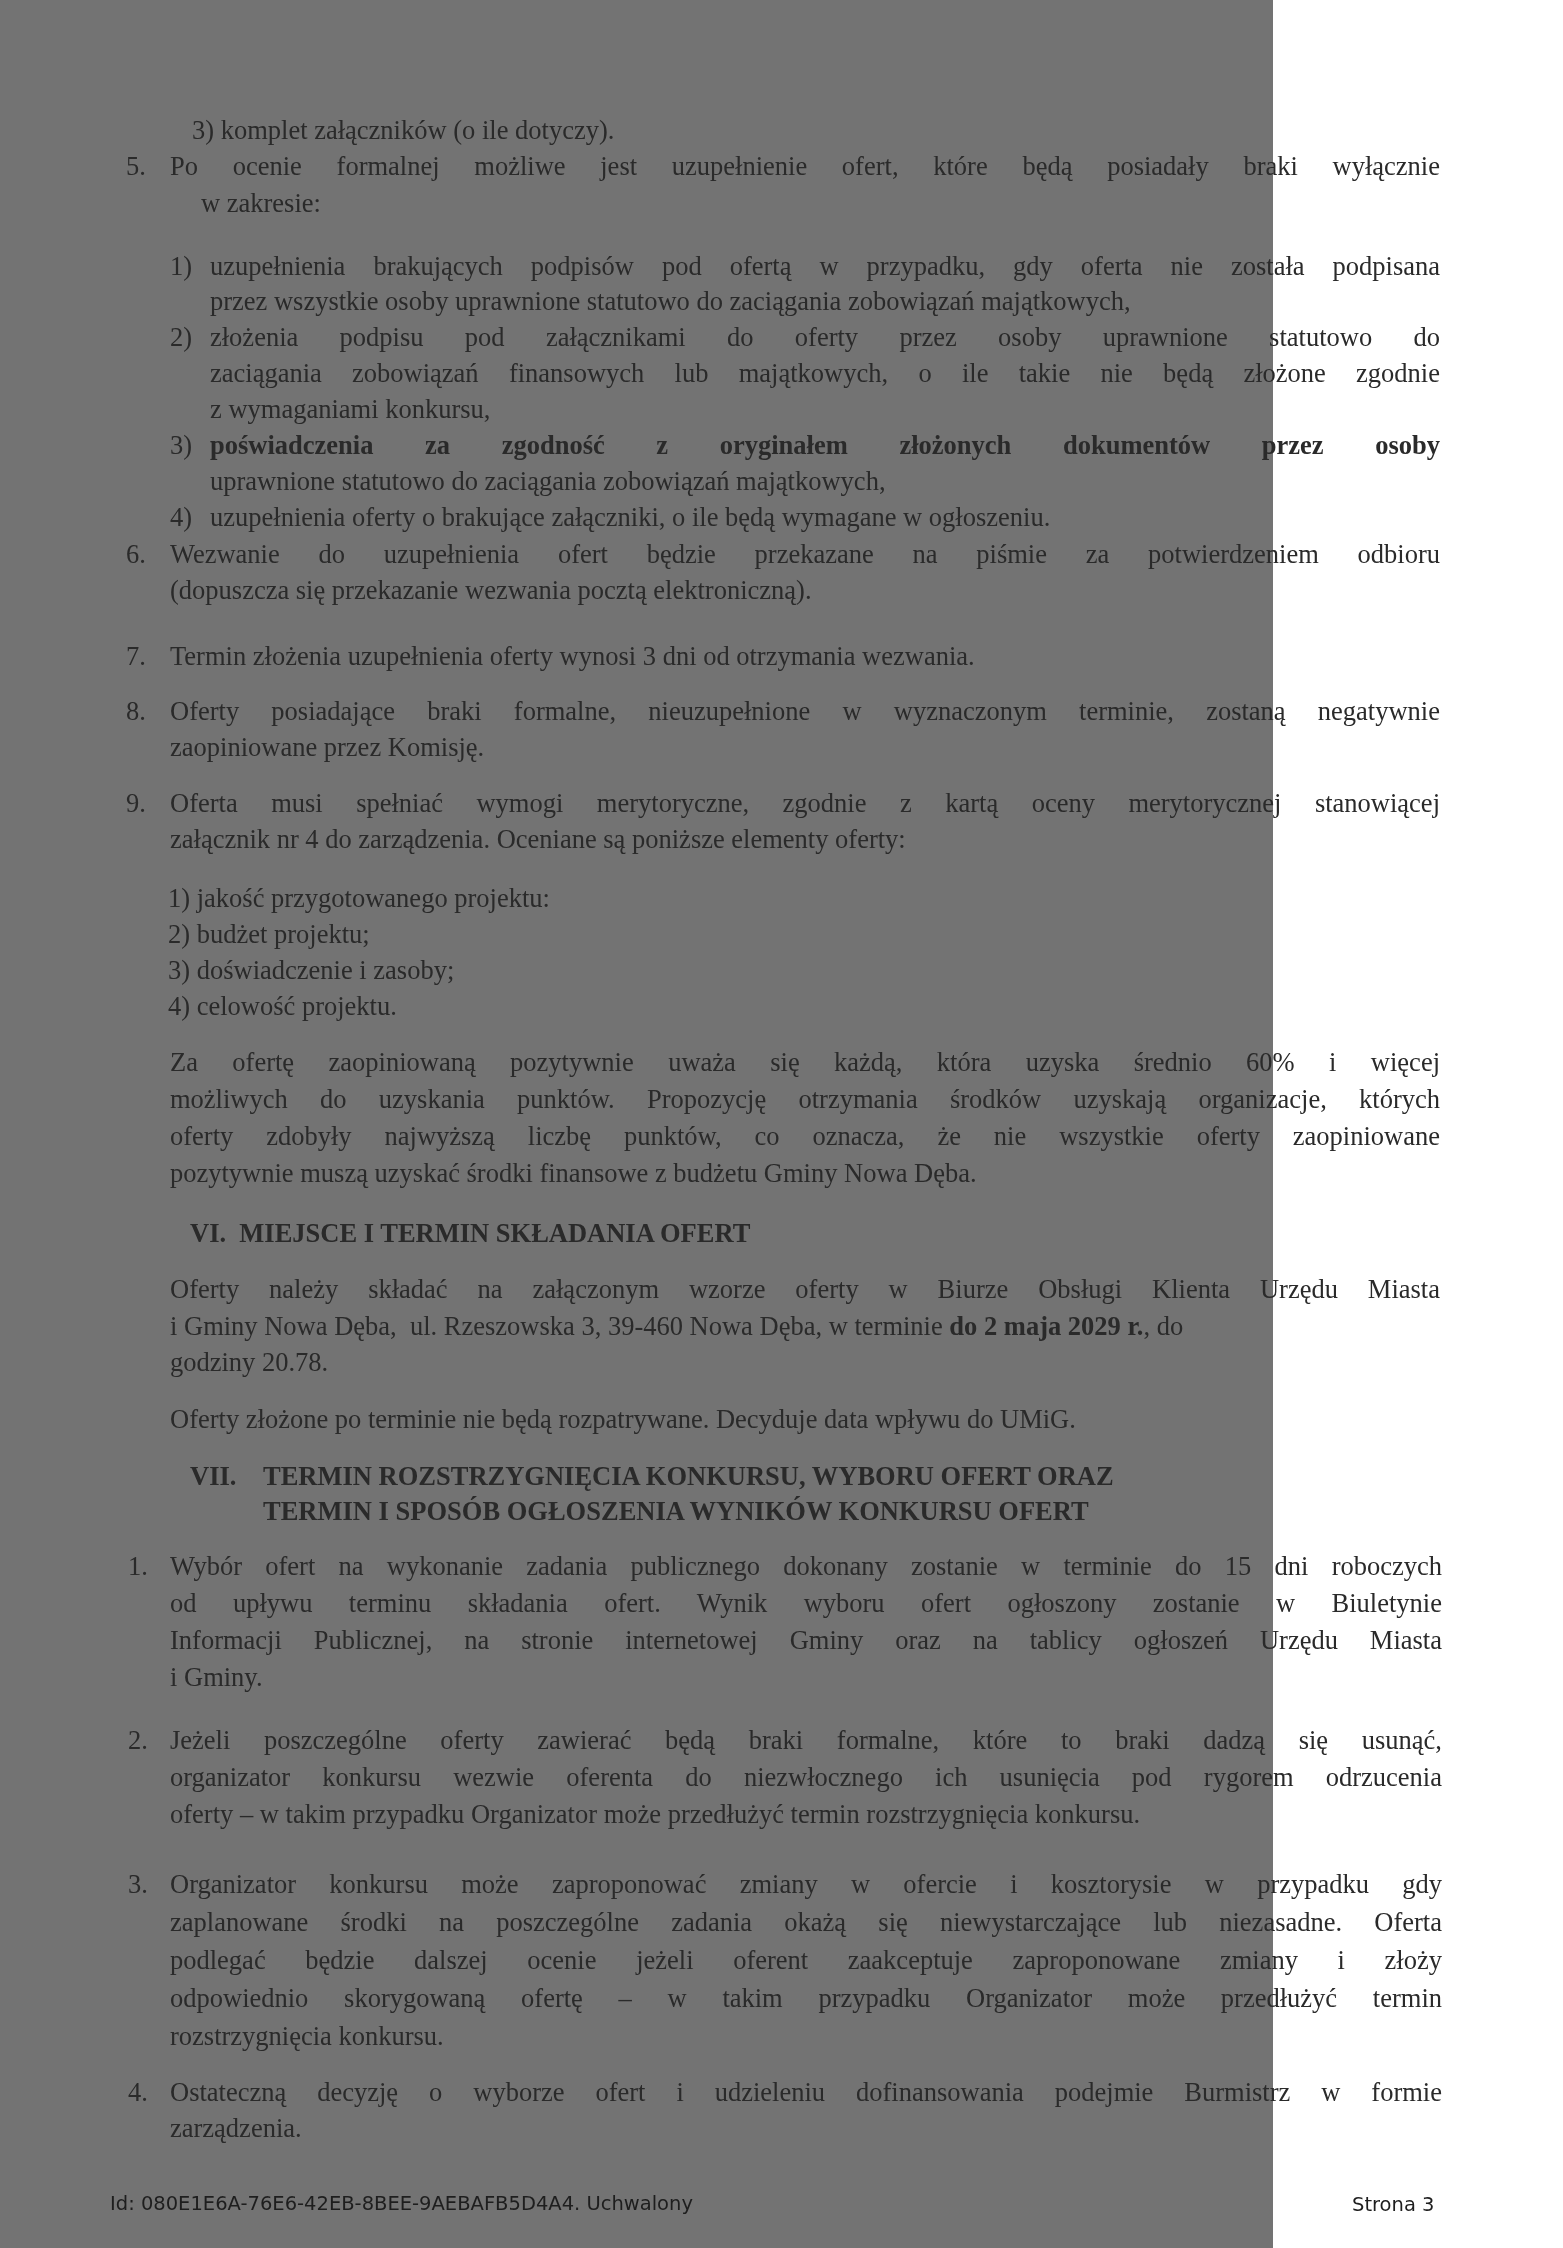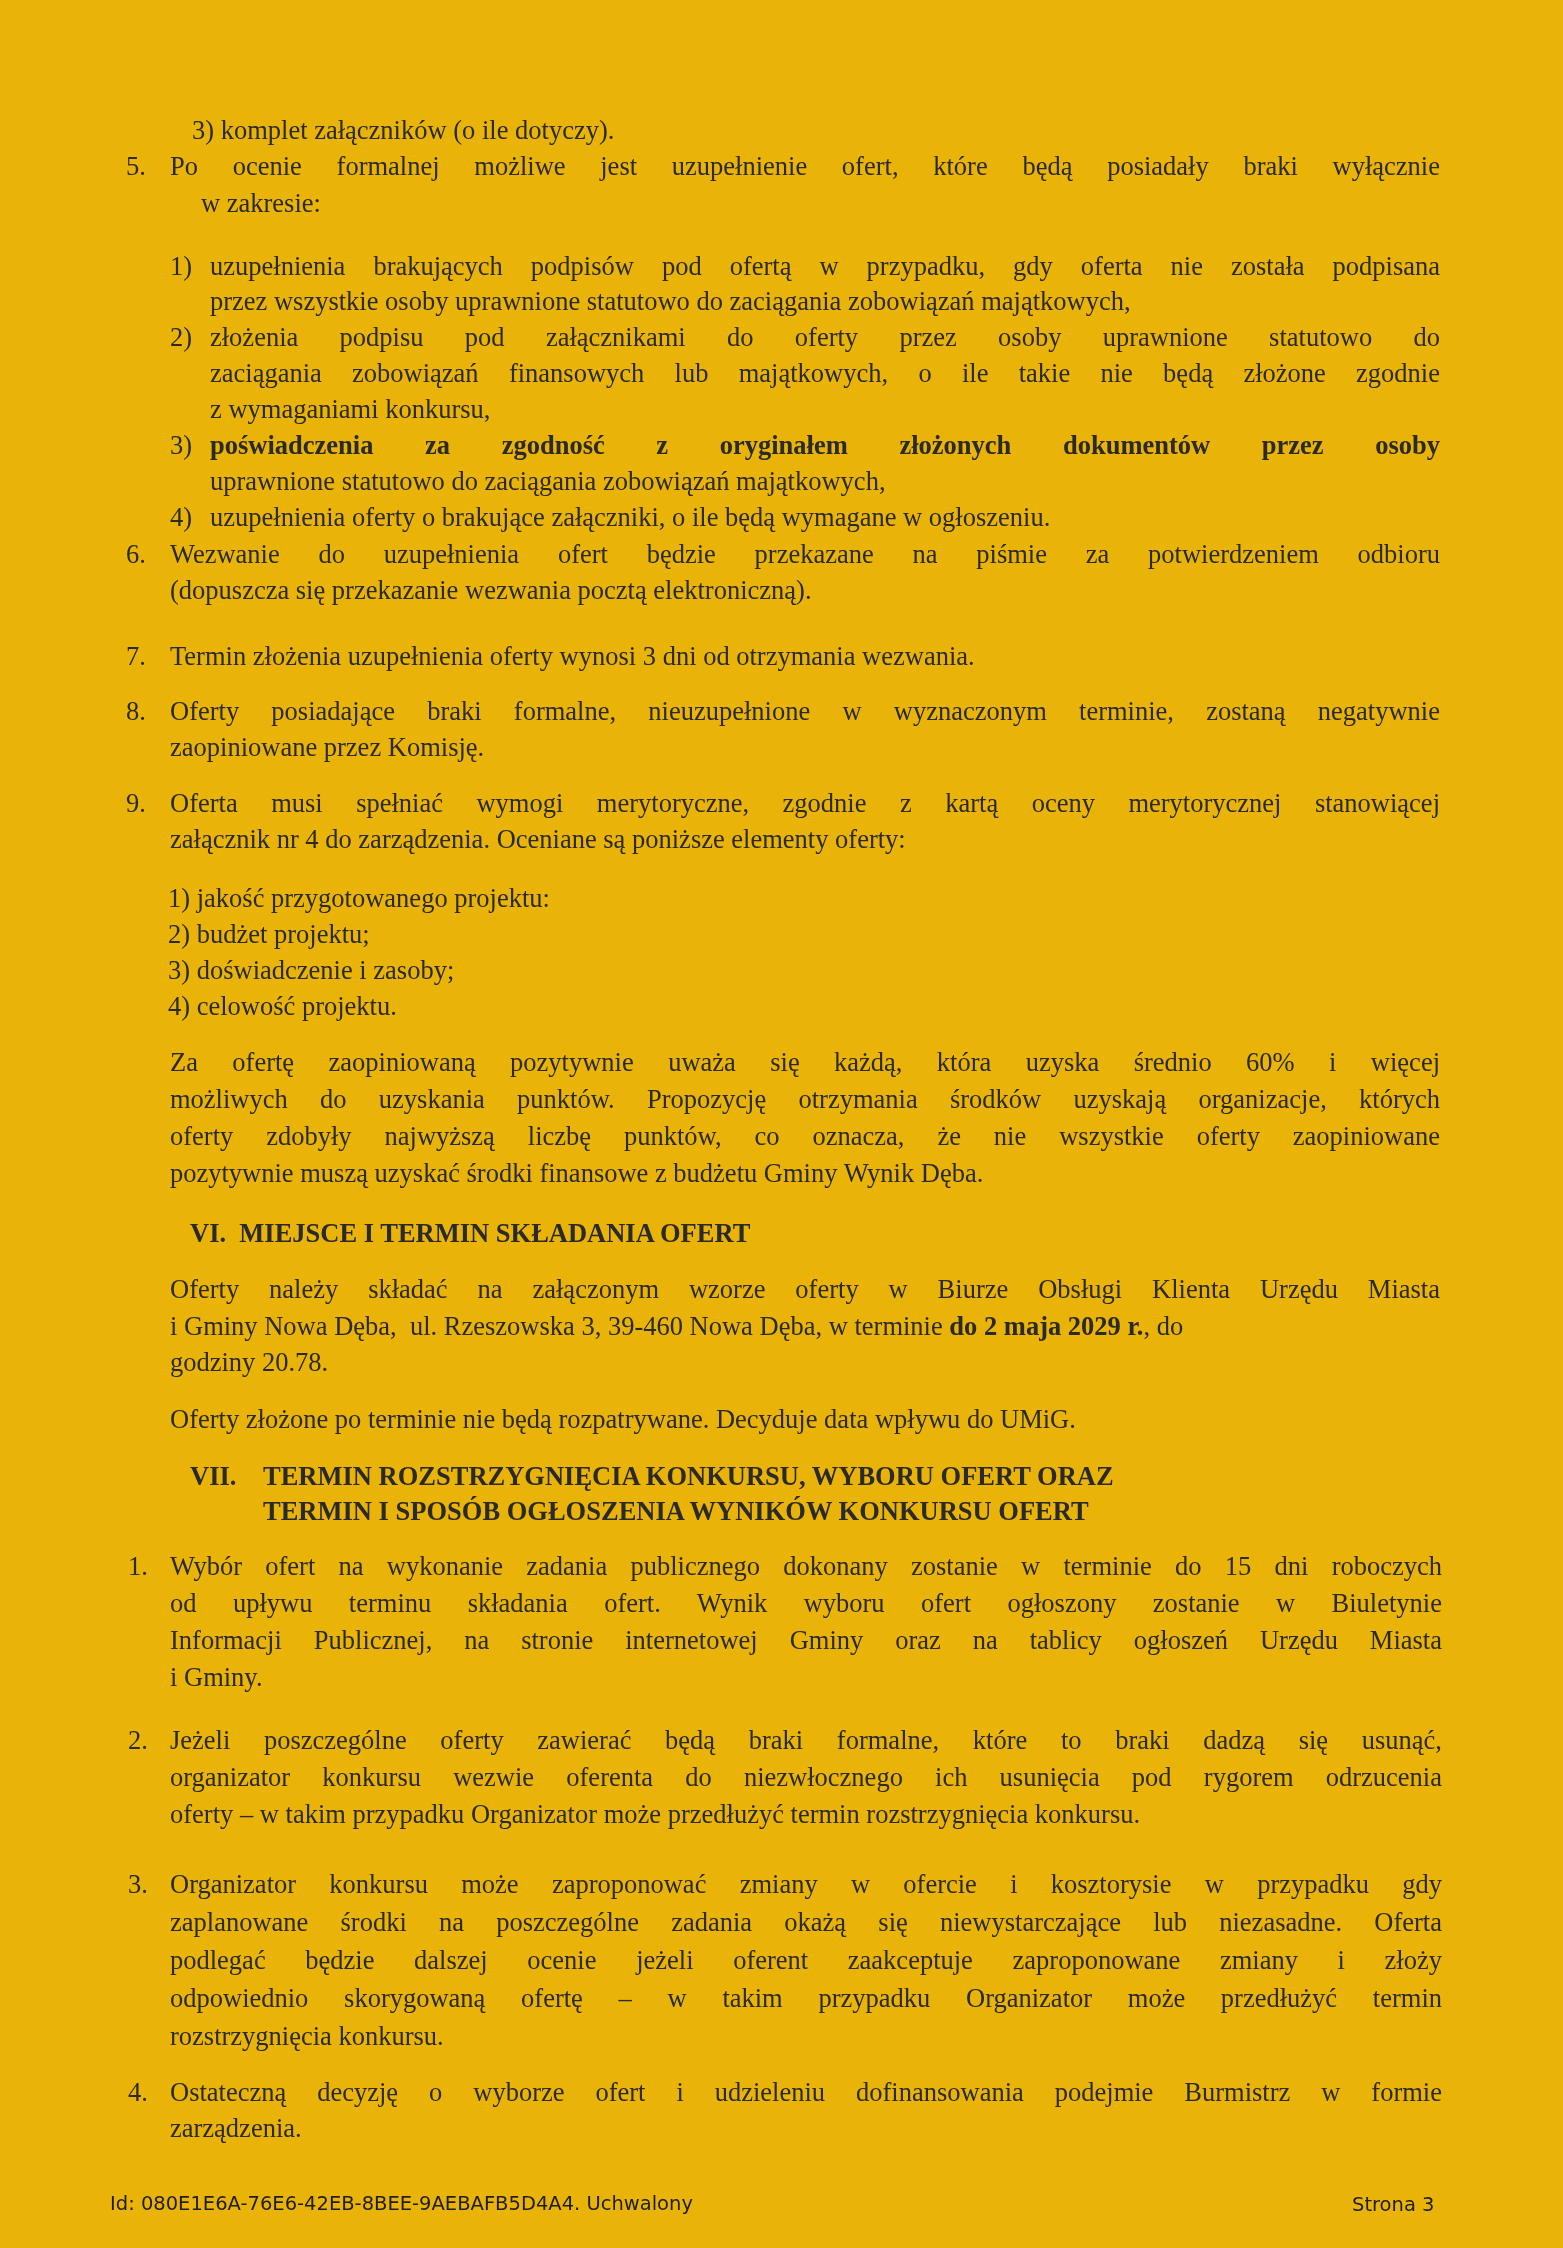--- a/index.html
+++ b/index.html
@@ -1,18 +1,18 @@
 <!DOCTYPE html>
 <html><head>
 <meta charset="utf-8">
 <style>
   html, body { margin: 0; padding: 0; background: #ffffff; }
   body { width: 1563px; height: 2248px; position: relative; overflow: hidden;
          font-family: "Liberation Serif", "DejaVu Serif", serif; color: #2a2a2a; }
-  .page { position: absolute; left: 0; top: 0; width: 1563px; height: 2248px; background: #eab308; }
+  .page { position: absolute; left: 0; top: 0; width: 1273px; height: 2248px; background: #737373; }
   .ln { position: absolute; font-size: 26.5px; line-height: 32px; white-space: nowrap; }
   .j { text-align: justify; text-align-last: justify; white-space: normal; }
   .num { position: absolute; font-size: 26.5px; line-height: 32px; }
   .hd { position: absolute; font-size: 26.5px; line-height: 32px; font-weight: bold; white-space: nowrap; color: #2a2a2a; }
   .footer { position: absolute; font-family: "DejaVu Sans", "Liberation Sans", sans-serif; font-size: 19.5px; line-height: 24px; color: #1e1e1e; white-space: nowrap; }
   b { font-weight: bold; }
 </style>
 </head>
 <body>
 
@@ -56,21 +56,21 @@
   <div class="ln" style="left:170px; top:823px;">załącznik nr 4 do zarządzenia. Oceniane są poniższe elementy oferty:</div>
 
   <div class="ln" style="left:168px; top:882px;">1) jakość przygotowanego projektu:</div>
   <div class="ln" style="left:168px; top:918px;">2) budżet projektu;</div>
   <div class="ln" style="left:168px; top:954px;">3) doświadczenie i zasoby;</div>
   <div class="ln" style="left:168px; top:990px;">4) celowość projektu.</div>
 
   <div class="ln j" style="left:170px; top:1046px; width:1270px;">Za ofertę zaopiniowaną pozytywnie uważa się każdą, która uzyska średnio 60% i więcej</div>
   <div class="ln j" style="left:170px; top:1083px; width:1270px;">możliwych do uzyskania punktów. Propozycję otrzymania środków uzyskają organizacje, których</div>
   <div class="ln j" style="left:170px; top:1120px; width:1270px;">oferty zdobyły najwyższą liczbę punktów, co oznacza, że nie wszystkie oferty zaopiniowane</div>
-  <div class="ln" style="left:170px; top:1157px;">pozytywnie muszą uzyskać środki finansowe z budżetu Gminy Wynik Dęba.</div>
+  <div class="ln" style="left:170px; top:1157px;">pozytywnie muszą uzyskać środki finansowe z budżetu Gminy Nowa Dęba.</div>
 
   <div class="hd" style="left:190px; top:1217px; white-space:pre;">VI.  MIEJSCE I TERMIN SKŁADANIA OFERT</div>
 
   <div class="ln j" style="left:170px; top:1273px; width:1270px;">Oferty należy składać na załączonym wzorze oferty w Biurze Obsługi Klienta Urzędu Miasta</div>
   <div class="ln" style="left:170px; top:1310px; width:1270px; white-space:pre; display:flex; justify-content:space-between;">
     <span><span>i Gminy Nowa Dęba,  ul. Rzeszowska 3, 39-460 Nowa Dęba, w terminie </span><b>do 2 maja 2029 r.</b><span>, do</span></span>
   </div>
   <div class="ln" style="left:170px; top:1346px;">godziny 20.78.</div>
 
   <div class="ln" style="left:170px; top:1403px;">Oferty złożone po terminie nie będą rozpatrywane. Decyduje data wpływu do UMiG.</div>

